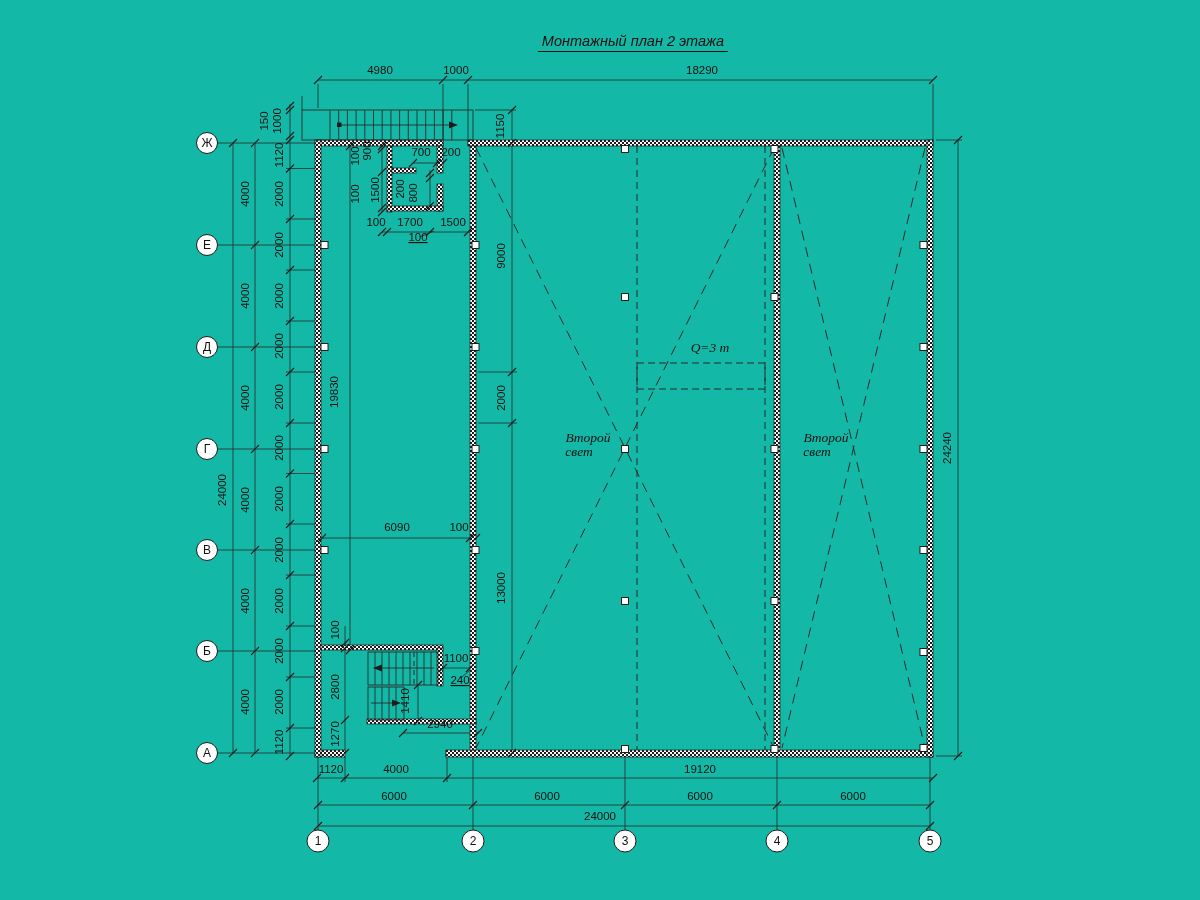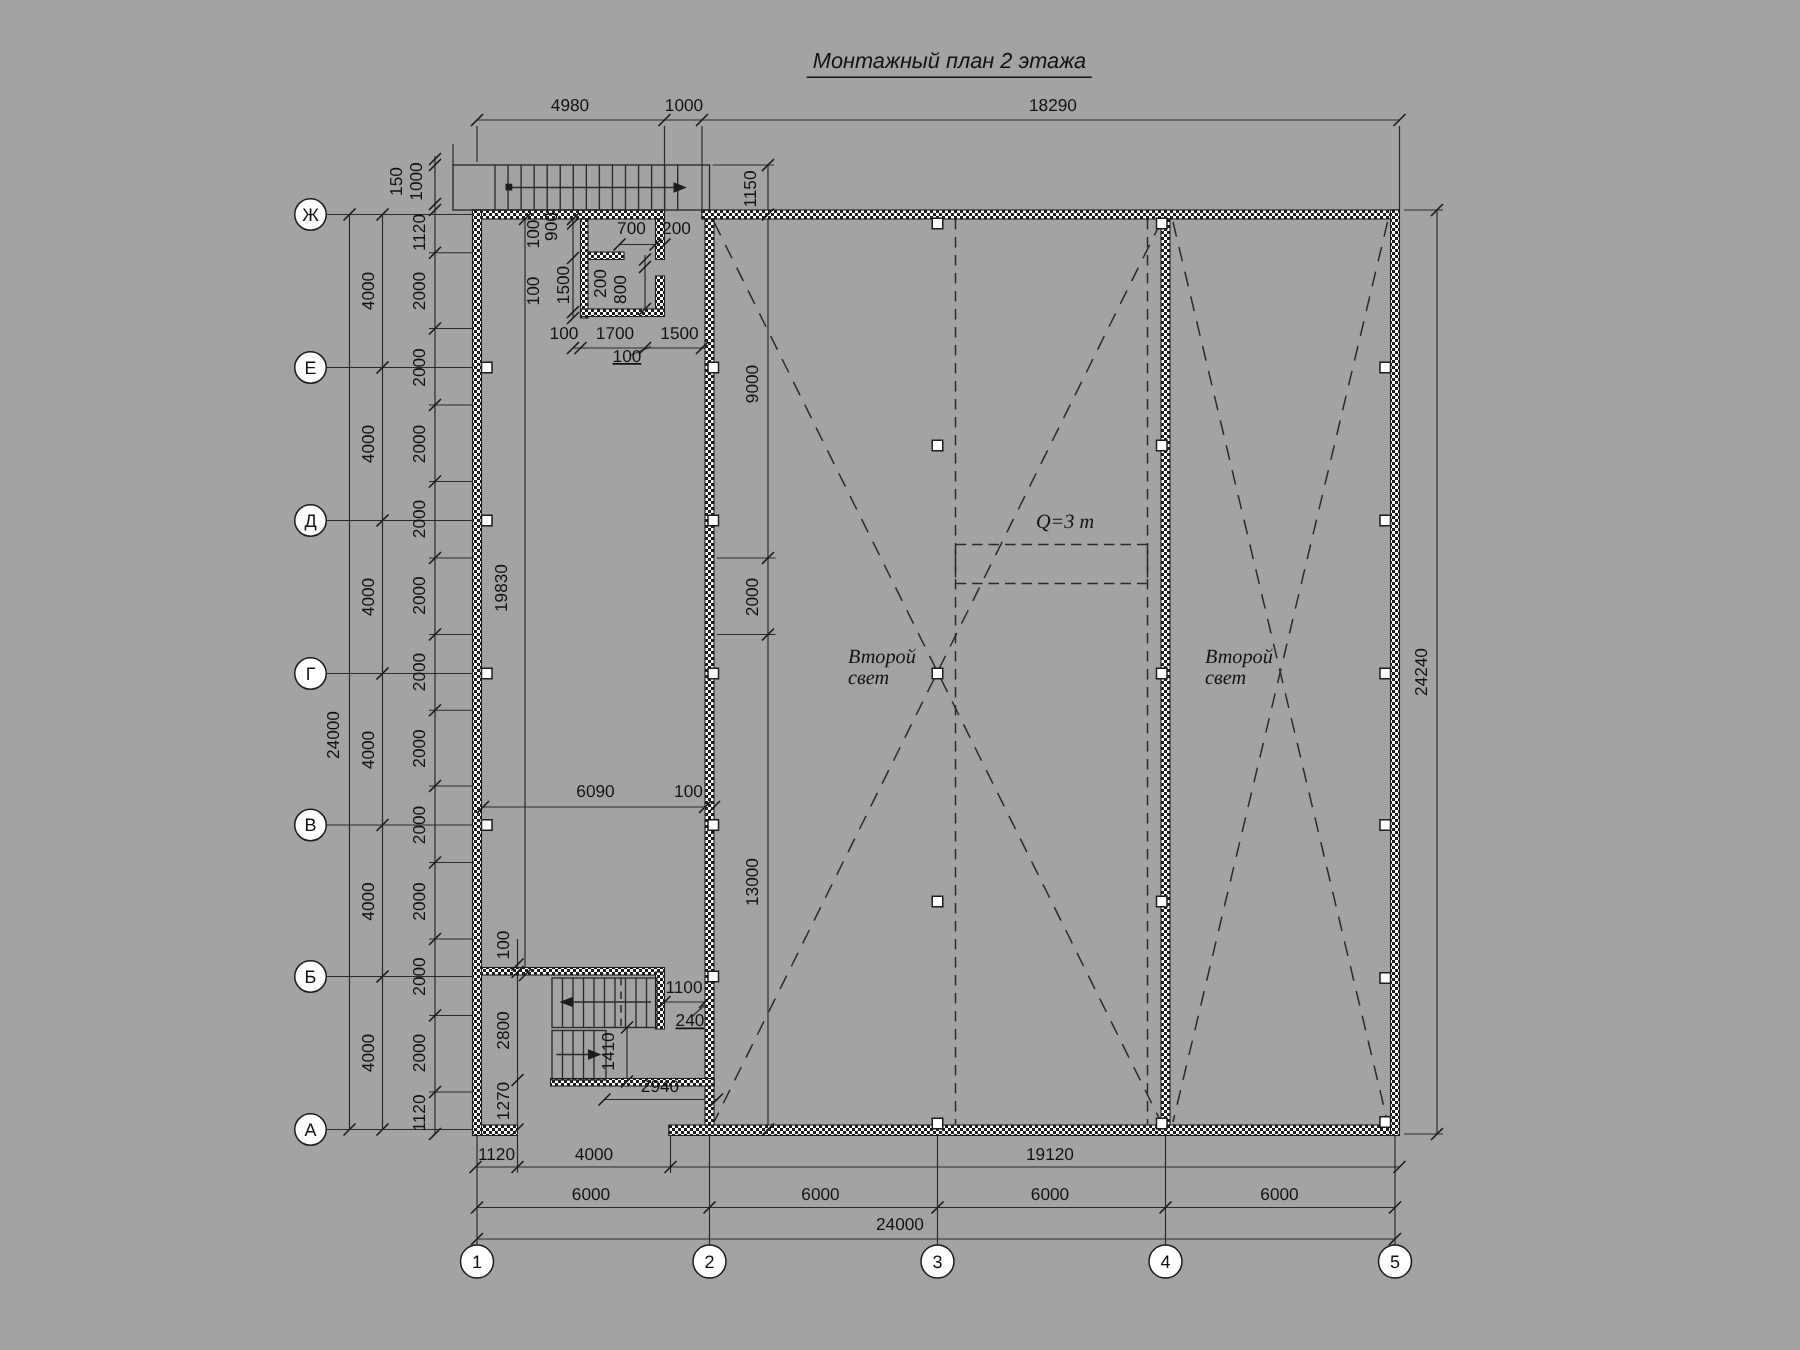--- a/index.html
+++ b/index.html
@@ -1,16 +1,16 @@
 <!DOCTYPE html>
 <html><head>
 <meta charset="utf-8">
 <style>
   html,body{margin:0;padding:0;background:#ffffff;}
-  #stage{position:relative;width:1200px;height:900px;background:#a3a3a3;overflow:hidden;
+  #stage{position:relative;width:1200px;height:900px;background:#14b8a6;overflow:hidden;
          font-family:"Liberation Sans",sans-serif;}
   #plan-svg{position:absolute;left:0;top:0;}
   #title{position:absolute;left:633px;top:33px;transform:translateX(-50%);
          font-family:"Liberation Sans",sans-serif;font-style:italic;font-size:14.5px;
          color:#111;border-bottom:1.4px solid #111;padding:0 4px 2px 4px;white-space:nowrap;}
   .dimtxt{font-family:"Liberation Sans",sans-serif;fill:#111;}
   .notetxt{font-family:"Liberation Serif",serif;font-style:italic;fill:#111;}
 </style>
 </head>
 <body>

